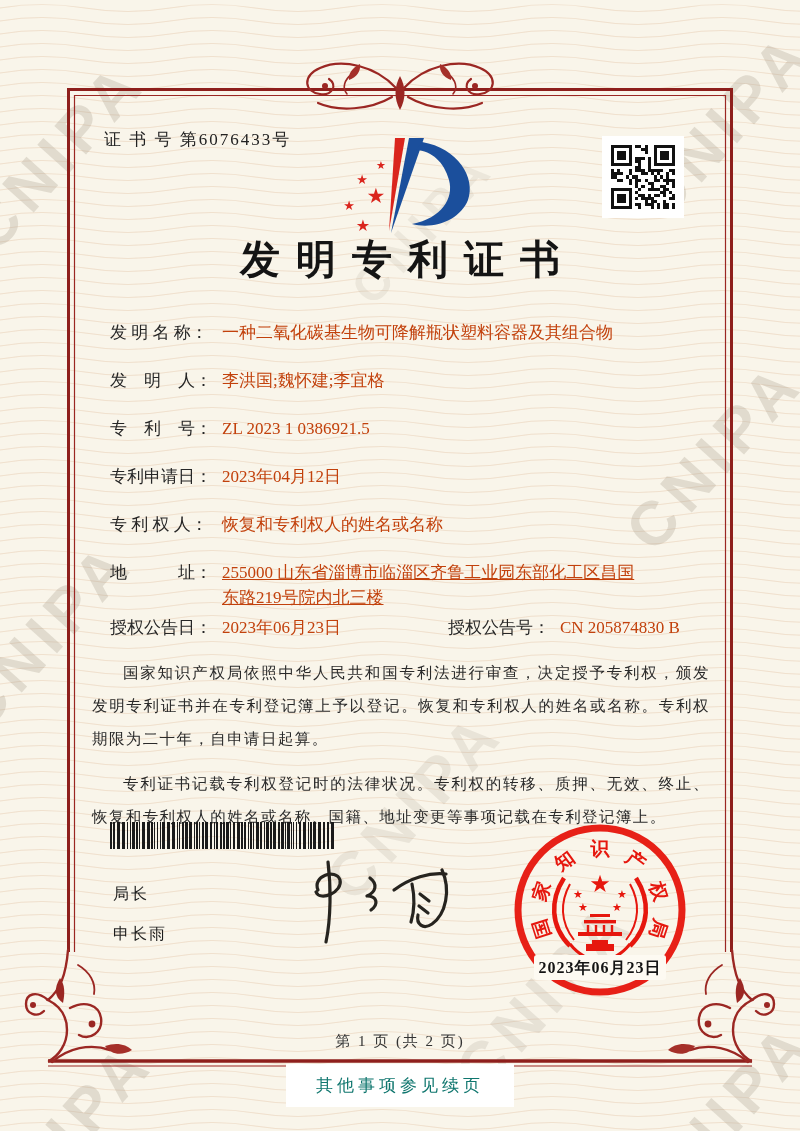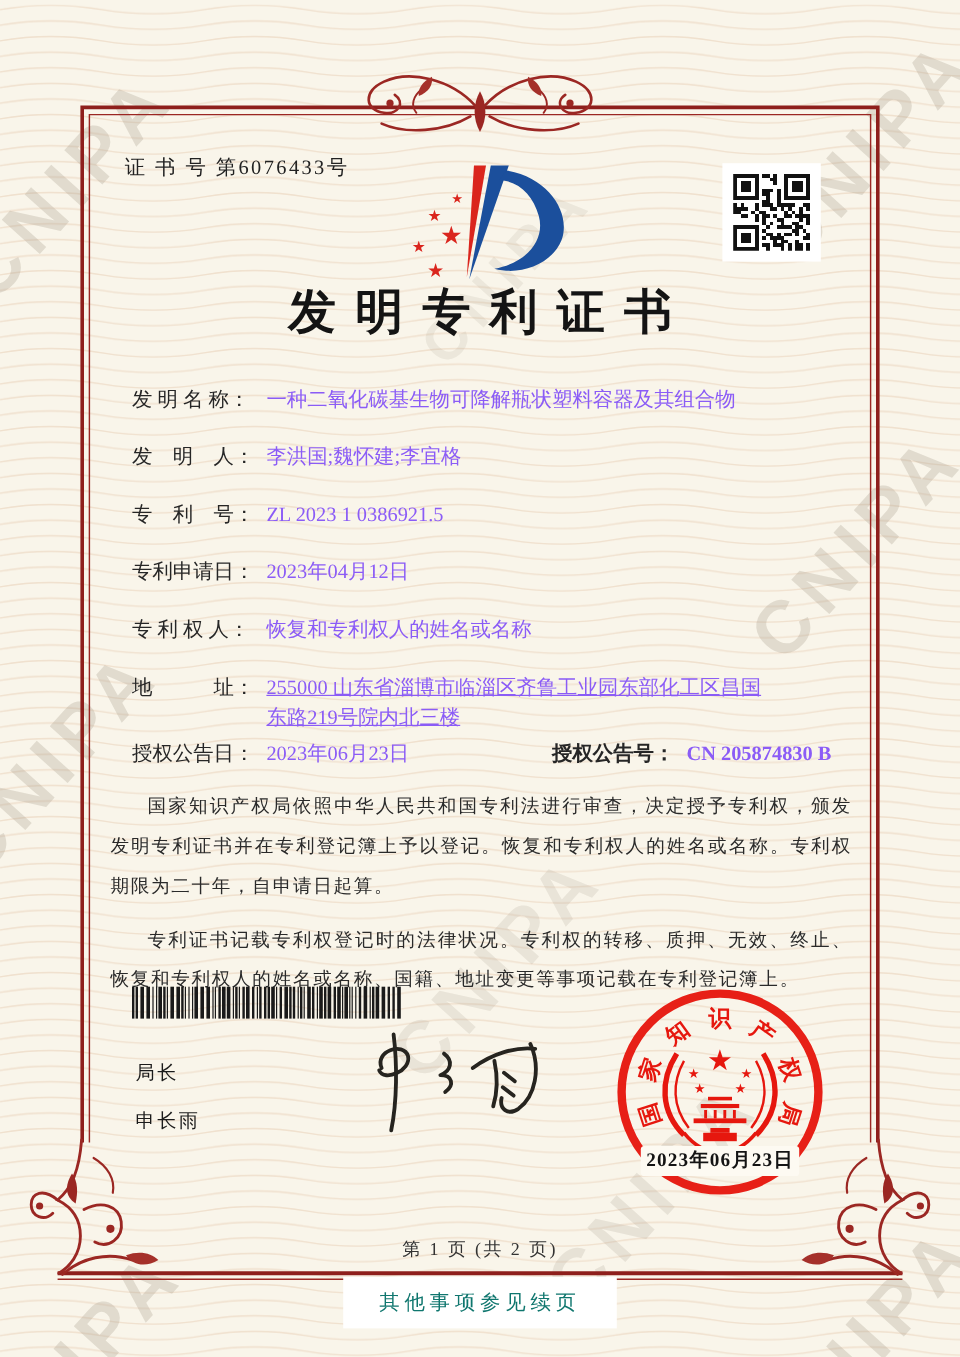--- a/index.html
+++ b/index.html
@@ -25,24 +25,24 @@
   .qr-box svg{margin:9px;}
   .title{
     left:0;top:232px;width:100%;text-align:center;margin:0;
     font-size:40px;font-weight:600;letter-spacing:16px;text-indent:16px;color:#141414;
   }
 
   
   .fields{left:110px;top:320px;width:592px;font-size:17px;}
   .field-row{display:flex;line-height:25px;margin-bottom:23px;}
   .field-label{flex:0 0 112px;white-space:nowrap;color:#262626;}
-  .field-value{color:#8b5cf6;}
+  .field-value{color:#c2410c;}
   .field-row.addr{margin-bottom:5px;}
   .field-value.addr{width:420px;text-decoration:underline;}
-  .pair2{margin-left:32px;display:flex;font-weight:bold;}
+  .pair2{margin-left:20px;display:flex;}
   .pair2 .field-label{flex:0 0 112px;}
 
   
   .paras{left:92px;top:656px;width:618px;}
   .paras p{
     margin:0 0 12px 0;font-size:15.5px;line-height:33px;
     letter-spacing:1.4px;text-indent:2em;text-align:justify;color:#2a2a2a;
   }
 
   

